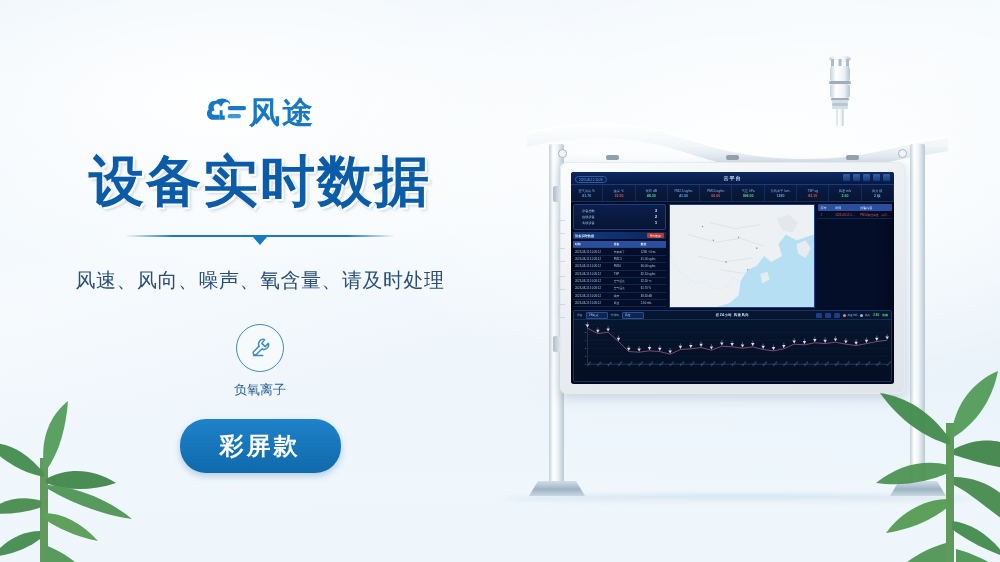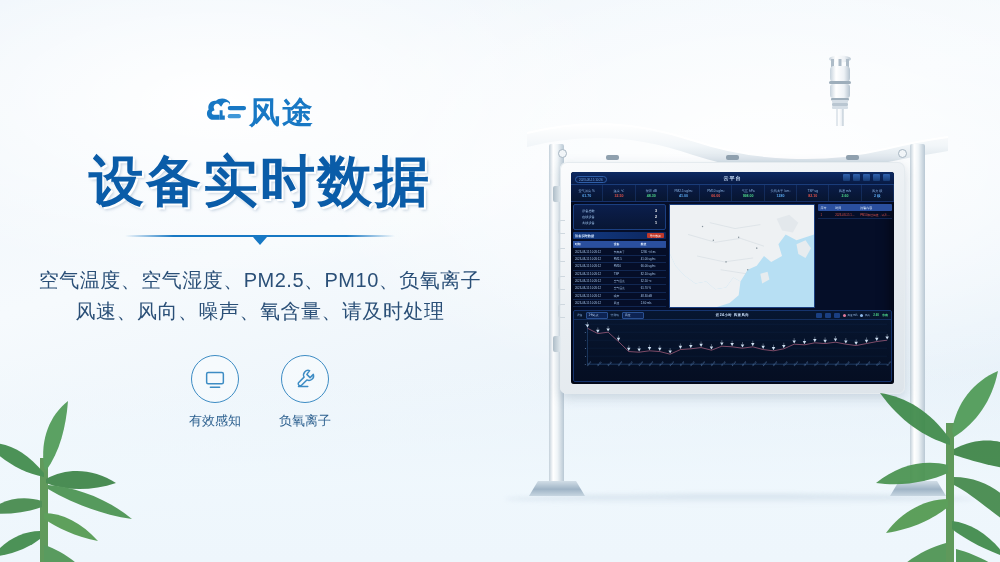--- a/index.html
+++ b/index.html
@@ -294,50 +294,41 @@
   </div>
 
   <div id="title">设备实时数据</div>
 
   <div id="divider">
     <span class="line"></span>
     <span class="tri"></span>
   </div>
 
   <div id="subtitle">
-    <div>空气温度、空气湿度、PM2.5、PM10、负氧离子</div>
     <div>风速、风向、噪声、氧含量、请及时处理</div>
   </div>
 
   <div id="features">
 
 
 
-    <div class="feature">
-      <span class="ring">
-        <svg viewBox="0 0 28 28" width="26" height="26" fill="none" stroke="#3d8cc4" stroke-width="1.6" stroke-linecap="round">
-          <rect x="5" y="7" width="18" height="12" rx="1.6"></rect>
-          <path d="M9 23 L19 23"></path>
-        </svg>
-      </span>
-      <span class="cap">有效感知</span>
-    </div>
 
     <div class="feature">
       <span class="ring">
         <svg viewBox="0 0 28 28" width="26" height="26" fill="none" stroke="#3d8cc4" stroke-width="1.6" stroke-linecap="round" stroke-linejoin="round">
           <path d="M19 5 A5 5 0 0 0 13 12 L7 18 A2.2 2.2 0 0 0 10 21 L16 15 A5 5 0 0 0 23 9 L19.5 12.5 L16 9 Z"></path>
           <path d="M7 22 L17 22"></path>
         </svg>
       </span>
       <span class="cap">负氧离子</span>
     </div>
 
   </div>
 
+  <button id="cta">彩屏款</button>
 </div>
 
 <div id="kiosk">
 
   <div id="canopy">
     <svg viewBox="0 0 425 62" width="425" height="62">
       <defs>
         <linearGradient id="cg" x1="0" y1="0" x2="0" y2="1">
           <stop offset="0" stop-color="#ffffff"></stop>
           <stop offset="0.45" stop-color="#f2f6f9"></stop>

